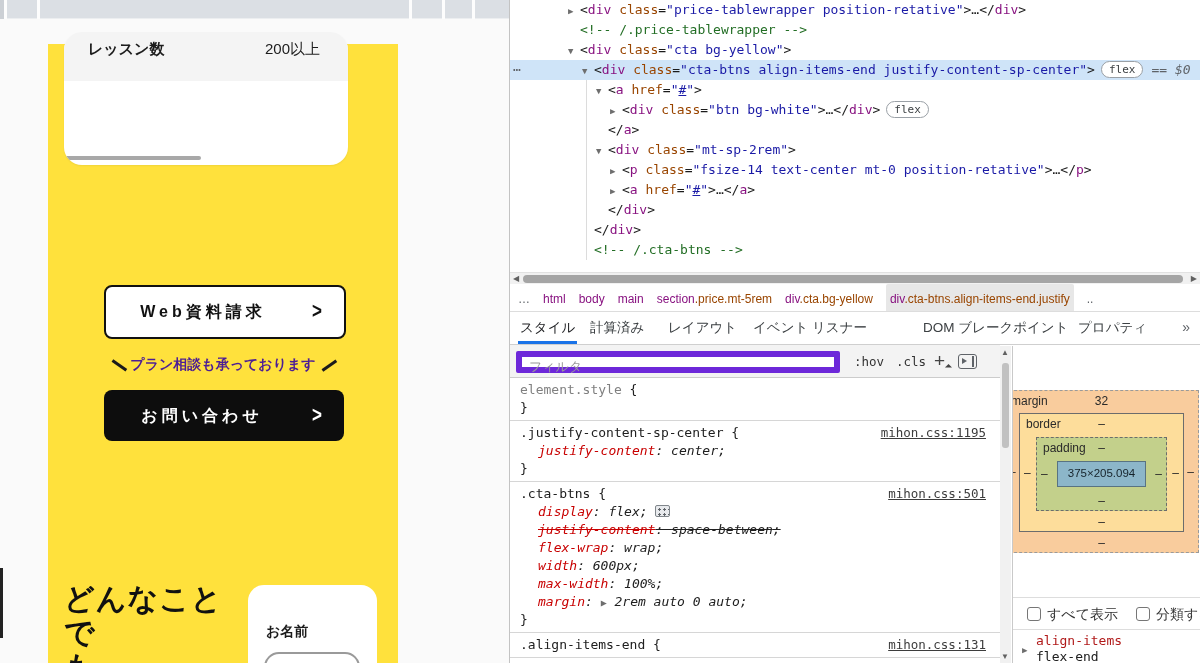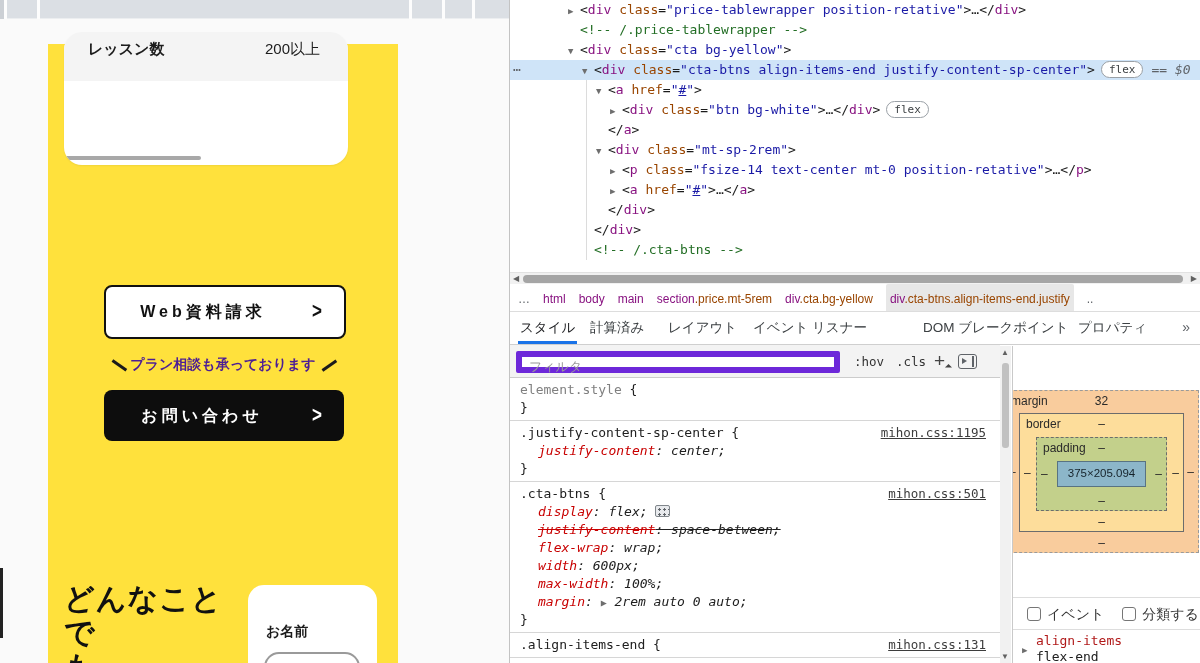--- a/index.html
+++ b/index.html
@@ -273,21 +273,21 @@
               <span class="bm-lval">–</span>
               <span class="bm-rval">–</span>
               <div class="bm-box bm-content">375×205.094</div>
             </div>
           </div>
         </div>
       </div>
 
       <div class="check-row">
         <span class="check-item">
-          <span class="cbox"></span><span>イベント</span>
+          <span class="cbox"></span><span>すべて表示</span>
         </span>
         <span class="check-item">
           <span class="cbox"></span><span>分類する</span>
         </span>
       </div>
 
       <div class="computed">
         <span class="comp-arrow">▶</span>
         <span class="comp-name">align-items</span>
         <span class="comp-val">flex-end</span>

